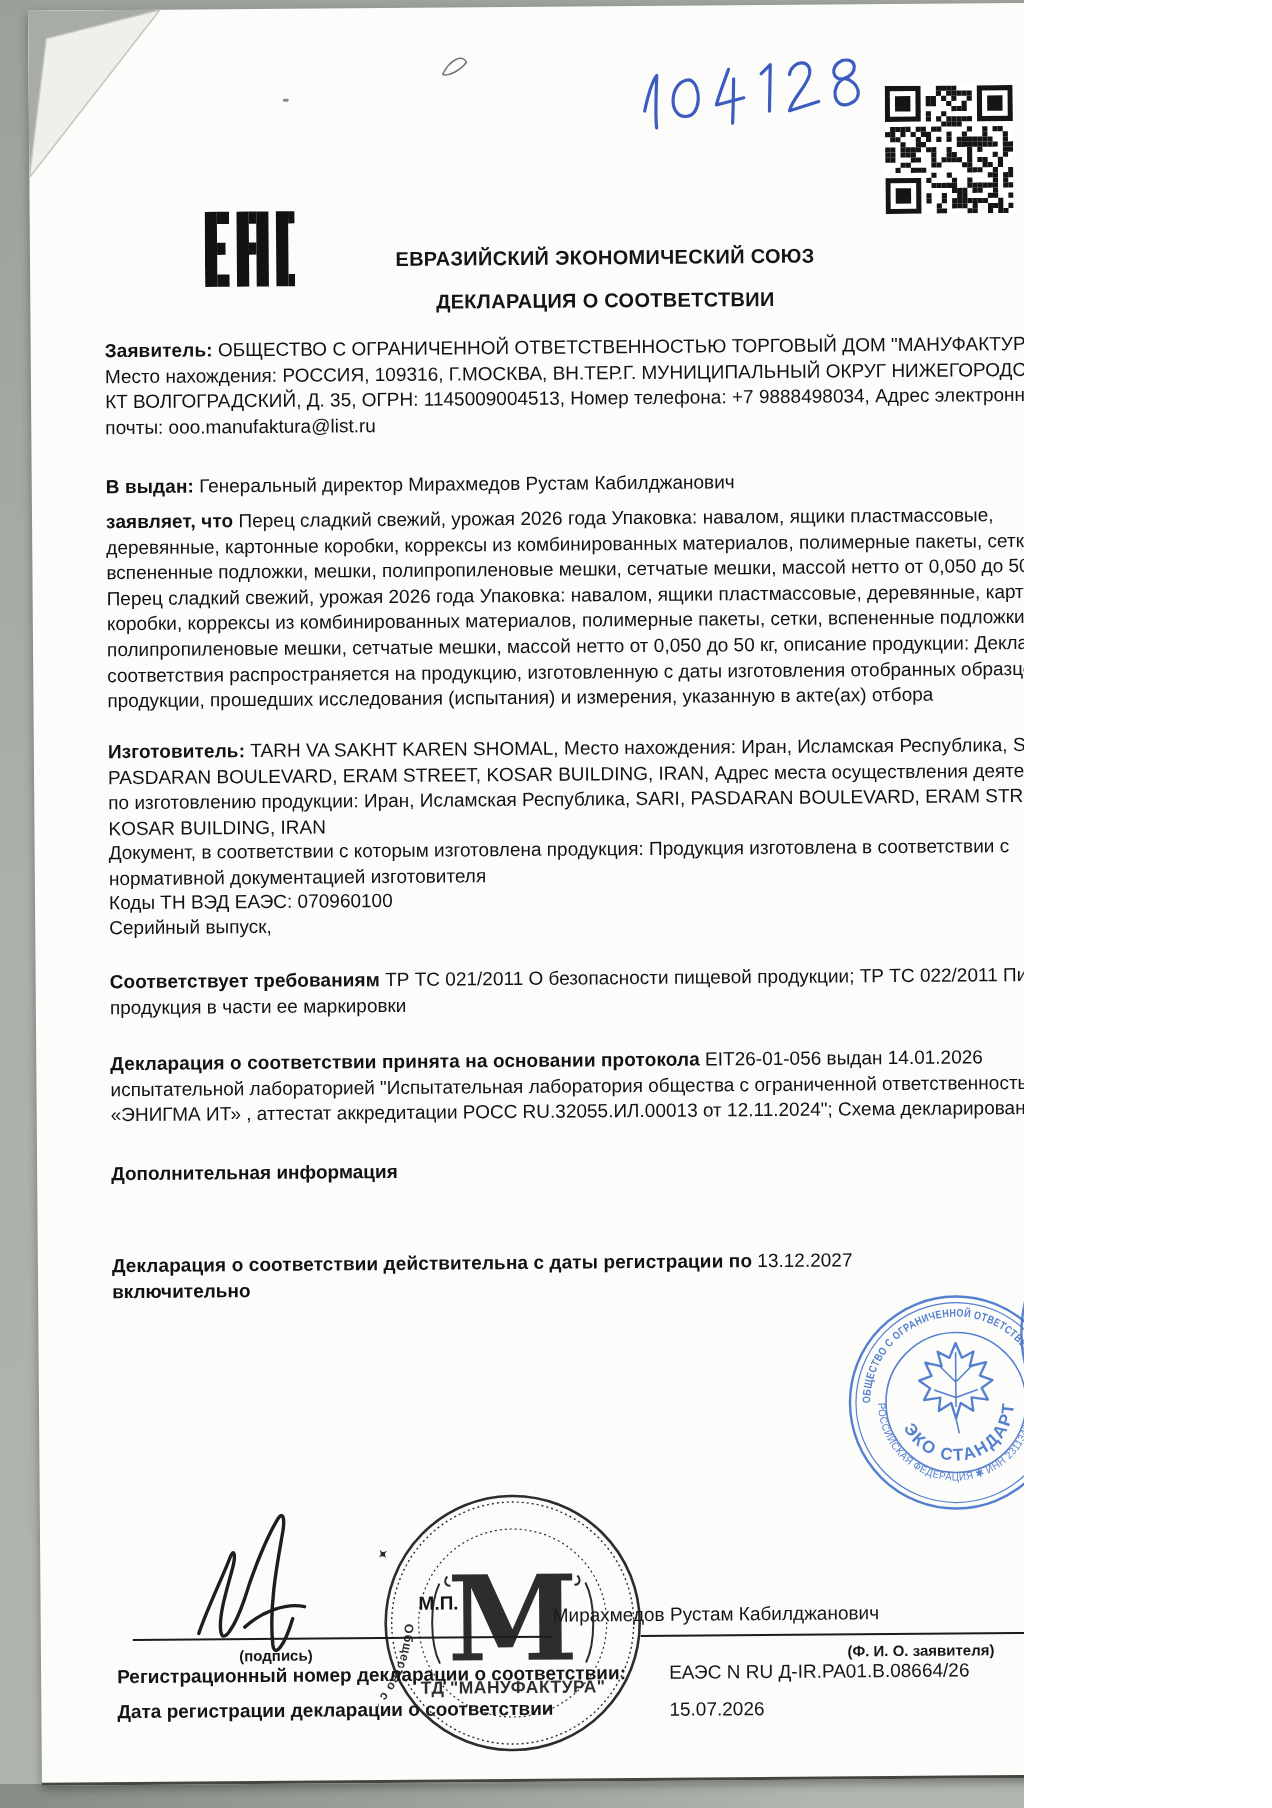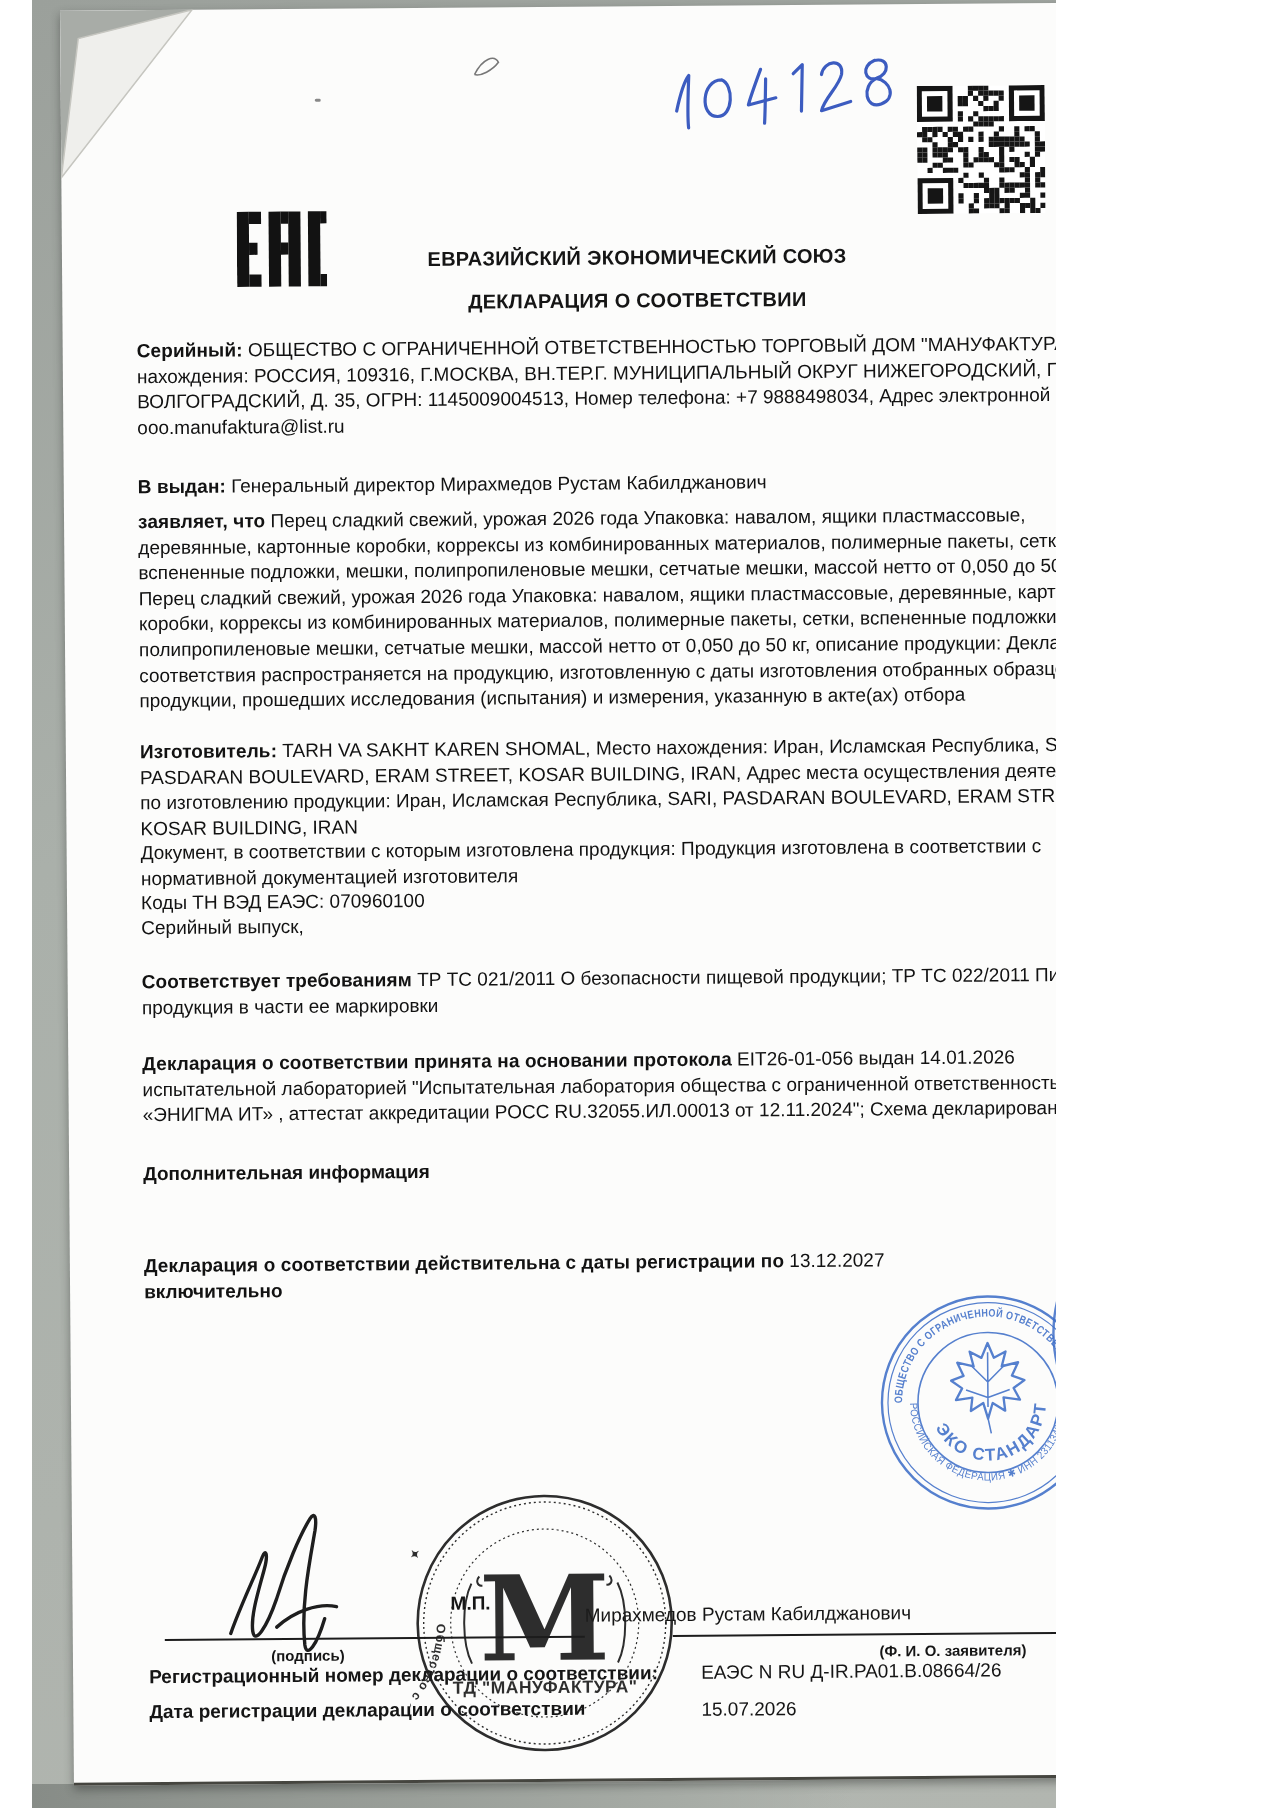--- a/index.html
+++ b/index.html
@@ -1,20 +1,19 @@
 <!DOCTYPE html>
 <html><head>
 <meta charset="utf-8">
 <style>
   html,body{margin:0;padding:0;}
   .canvas{
     position:relative;width:1024px;height:1808px;overflow:hidden;
     background:linear-gradient(160deg,#9ba09b 0%,#aab0aa 40%,#b2b6b0 100%);
     font-family:"Liberation Sans",sans-serif;
-    margin-left:32px;
   }
   .sheet{
     position:absolute;left:28px;top:6px;width:1216px;height:1772px;
     background:#fcfcfb;
     transform:rotate(-0.45deg);transform-origin:50% 0;
     box-shadow:0 4px 10px rgba(40,42,40,.45);
     border-bottom:3px solid #45453f;
     overflow:hidden;
     color:#151515;
   }
@@ -287,21 +286,21 @@
           <rect x="47" y="33" width="8" height="13"></rect>
         <rect x="76" y="0" width="13" height="80"></rect>
           <rect x="89" y="0" width="7" height="13"></rect>
           <rect x="89" y="67" width="7" height="13"></rect>
       </g>
     </svg>
 
     <div class="abs title" style="top:240px">ЕВРАЗИЙСКИЙ ЭКОНОМИЧЕСКИЙ СОЮЗ</div>
     <div class="abs title" style="top:283px">ДЕКЛАРАЦИЯ О СООТВЕТСТВИИ</div>
 
-    <div class="abs para" style="top:328px"><b>Серийный:</b><span> ОБЩЕСТВО С ОГРАНИЧЕННОЙ ОТВЕТСТВЕННОСТЬЮ ТОРГОВЫЙ ДОМ "МАНУФАКТУРА", Место нахождения: РОССИЯ, 109316, Г.МОСКВА, ВН.ТЕР.Г. МУНИЦИПАЛЬНЫЙ ОКРУГ НИЖЕГОРОДСКИЙ, ПР-КТ ВОЛГОГРАДСКИЙ, Д. 35, ОГРН: 1145009004513, Номер телефона: +7 9888498034, Адрес электронной почты: ooo.manufaktura@list.ru</span></div>
+    <div class="abs para" style="top:328px"><b>Заявитель:</b><span> ОБЩЕСТВО С ОГРАНИЧЕННОЙ ОТВЕТСТВЕННОСТЬЮ ТОРГОВЫЙ ДОМ "МАНУФАКТУРА", Место нахождения: РОССИЯ, 109316, Г.МОСКВА, ВН.ТЕР.Г. МУНИЦИПАЛЬНЫЙ ОКРУГ НИЖЕГОРОДСКИЙ, ПР-КТ ВОЛГОГРАДСКИЙ, Д. 35, ОГРН: 1145009004513, Номер телефона: +7 9888498034, Адрес электронной почты: ooo.manufaktura@list.ru</span></div>
 
     <div class="abs para" style="top:464px"><b>В выдан:</b><span> Генеральный директор Мирахмедов Рустам Кабилджанович</span></div>
 
     <div class="abs para" style="top:499px"><b>заявляет, что</b><span> Перец сладкий свежий, урожая 2026 года Упаковка: навалом, ящики пластмассовые, деревянные, картонные коробки, коррексы из комбинированных материалов, полимерные пакеты, сетки, вспененные подложки, мешки, полипропиленовые мешки, сетчатые мешки, массой нетто от 0,050 до 50 кг, Перец сладкий свежий, урожая 2026 года Упаковка: навалом, ящики пластмассовые, деревянные, картонные коробки, коррексы из комбинированных материалов, полимерные пакеты, сетки, вспененные подложки, мешки, полипропиленовые мешки, сетчатые мешки, массой нетто от 0,050 до 50 кг, описание продукции: Декларация соответствия распространяется на продукцию, изготовленную с даты изготовления отобранных образцов (проб) продукции, прошедших исследования (испытания) и измерения, указанную в акте(ах) отбора</span></div>
 
     <div class="abs para" style="top:729px"><b>Изготовитель:</b><span> TARH VA SAKHT KAREN SHOMAL, Место нахождения: Иран, Исламская Республика, SARI, PASDARAN BOULEVARD, ERAM STREET, KOSAR BUILDING, IRAN, Адрес места осуществления деятельности по изготовлению продукции: Иран, Исламская Республика, SARI, PASDARAN BOULEVARD, ERAM STREET, KOSAR BUILDING, IRAN</span></div>
 
     <div class="abs para" style="top:830px">Документ, в соответствии с которым изготовлена продукция: Продукция изготовлена в соответствии с нормативной документацией изготовителя</div>
 
     <div class="abs para" style="top:880px">Коды ТН ВЭД ЕАЭС: 070960100</div>

